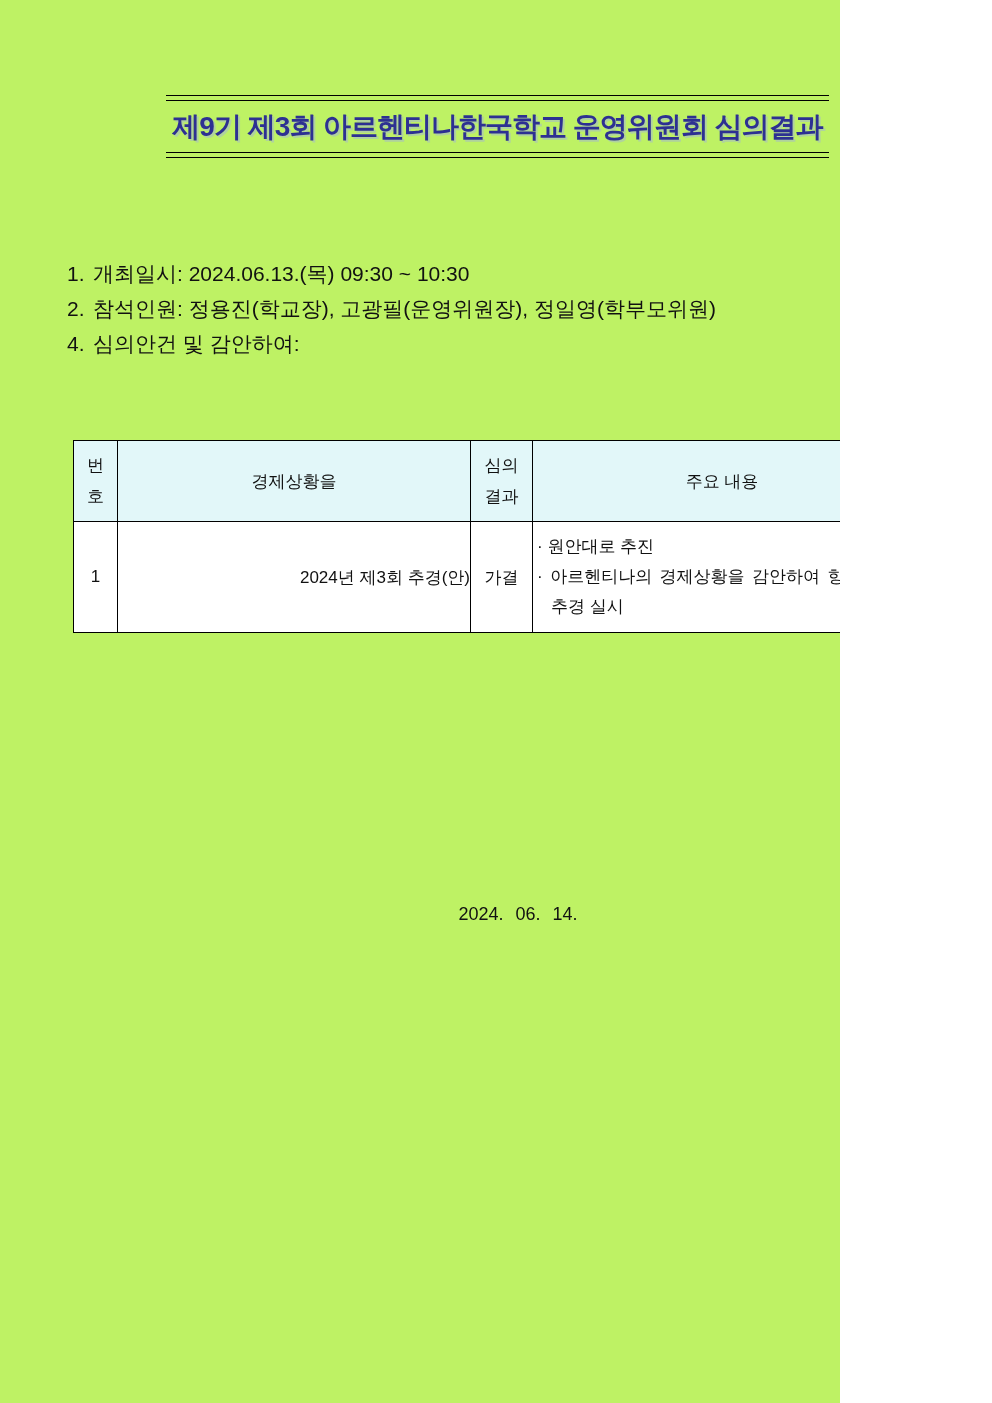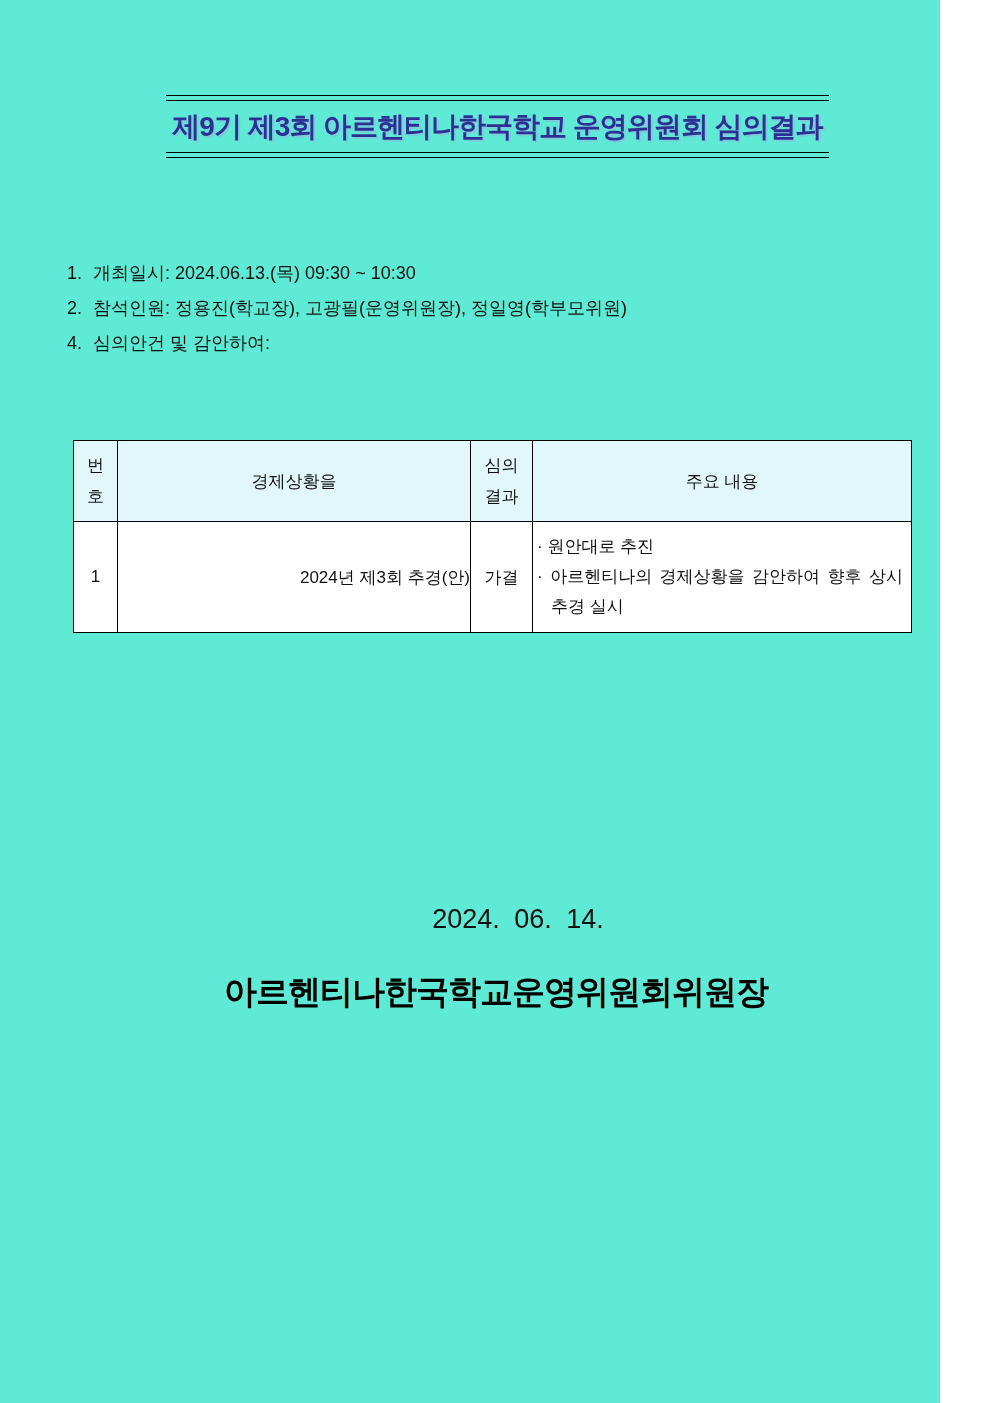--- a/index.html
+++ b/index.html
@@ -1,22 +1,22 @@
 <!DOCTYPE html>
 <html><head>
 <meta charset="utf-8">
 <style>
   * { margin: 0; padding: 0; box-sizing: border-box; }
   html, body { background: #ffffff; }
   body { font-family: "Liberation Sans", "DejaVu Sans", sans-serif; color: #000; }
   .page {
     position: relative;
-    width: 940px;
+    width: 840px;
     height: 1403px;
-    background: #5eead4;
+    background: #bef264;
     overflow: hidden;
   }
 
   
   .banner {
     position: absolute;
     left: 166px;
     top: 95px;
     width: 663px;
   }
@@ -36,21 +36,21 @@
     text-shadow: 2px 2px 0 rgba(160,170,230,0.45);
     white-space: nowrap;
   }
 
   
   .info-list {
     position: absolute;
     left: 67px;
     top: 256px;
     width: 860px;
-    font-size: 18px;
+    font-size: 21px;
     color: #111;
   }
   .info-item {
     height: 35px;
     line-height: 35px;
     white-space: nowrap;
   }
   .info-item .num { display: inline-block; min-width: 26px; }
 
   
@@ -109,21 +109,21 @@
     margin-right: 9px;
   }
 
   
   .doc-date {
     position: absolute;
     left: 0;
     top: 904px;
     width: 992px;
     text-align: center;
-    font-size: 27px;
+    font-size: 18px;
     word-spacing: 7px;
     color: #111;
     padding-left: 44px;
   }
   .signature {
     position: absolute;
     left: 0;
     top: 970px;
     width: 992px;
     text-align: center;
@@ -183,15 +183,14 @@
           <div class="detail-line">· 원안대로 추진</div>
           <div class="detail-line">· 아르헨티나의 경제상황을 감안하여 향후 상시 추경 실시</div>
         </td>
       </tr>
     </tbody>
   </table>
 
 
   <div class="doc-date">2024. 06. 14.</div>
 
-  <div class="signature">아르헨티나한국학교운영위원회위원장</div>
 
 </div>
 
 </body></html>

